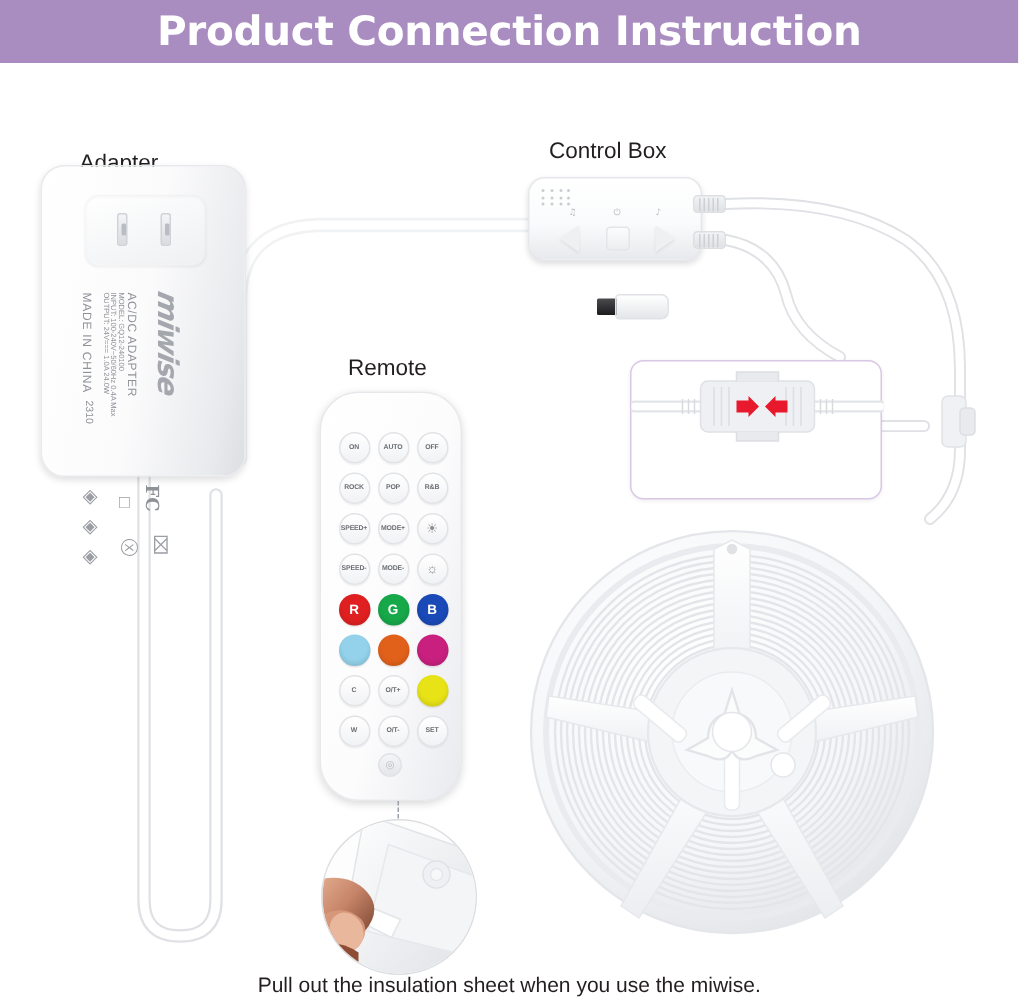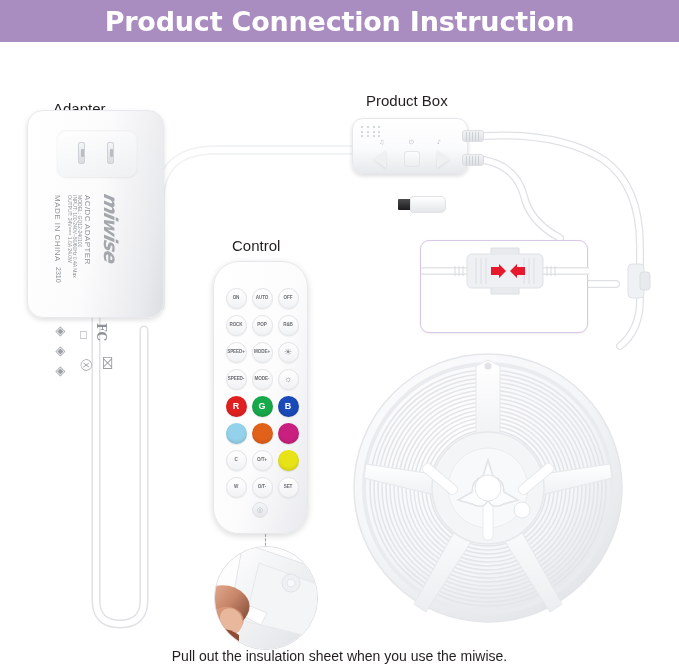--- a/index.html
+++ b/index.html
@@ -406,21 +406,21 @@
       <div id="cert-fc">FC</div>
       <div class="cert-glyph cg1">◈</div>
       <div class="cert-glyph cg2">◈</div>
       <div class="cert-glyph cg3">◈</div>
       <div class="cert-glyph cg4">□</div>
       <div class="cert-glyph cg5">ⓧ</div>
       <div class="cert-glyph cg6">⌧</div>
     </div>
   </div>
 
-  <div class="part-label" id="controlbox-label">Product Box</div>
+  <div class="part-label" id="controlbox-label">Control Box</div>
   <div id="controlbox-body">
     <div id="speaker-grill">
       <i></i>
         <i></i>
         <i></i>
         <i></i>
         <i></i>
         <i></i>
         <i></i>
         <i></i>
@@ -440,21 +440,21 @@
       <i></i>
     </div>
   <div class="cb-port" id="cb-port-bot">
       <i></i>
     </div>
   <div id="cb-usb-plug">
     <div id="cb-usb-metal"></div>
     <div id="cb-usb-shell"></div>
   </div>
 
-  <div class="part-label" id="remote-label">Control</div>
+  <div class="part-label" id="remote-label">Remote</div>
   <div id="remote-body">
     <div id="remote-grid">
         <div class="rbtn " style="color: rgb(107, 110, 115);">ON</div>
         <div class="rbtn " style="color: rgb(107, 110, 115);">AUTO</div>
         <div class="rbtn " style="color: rgb(107, 110, 115);">OFF</div>
         <div class="rbtn " style="color: rgb(107, 110, 115);">ROCK</div>
         <div class="rbtn " style="color: rgb(107, 110, 115);">POP</div>
         <div class="rbtn " style="color: rgb(107, 110, 115);">R&amp;B</div>
         <div class="rbtn " style="color: rgb(107, 110, 115);">SPEED+</div>
         <div class="rbtn " style="color: rgb(107, 110, 115);">MODE+</div>

